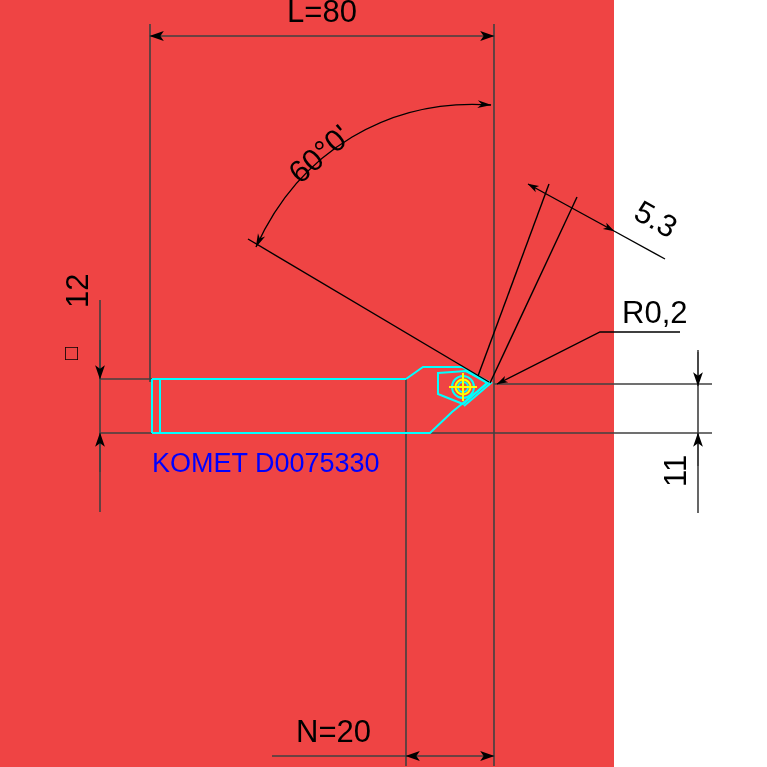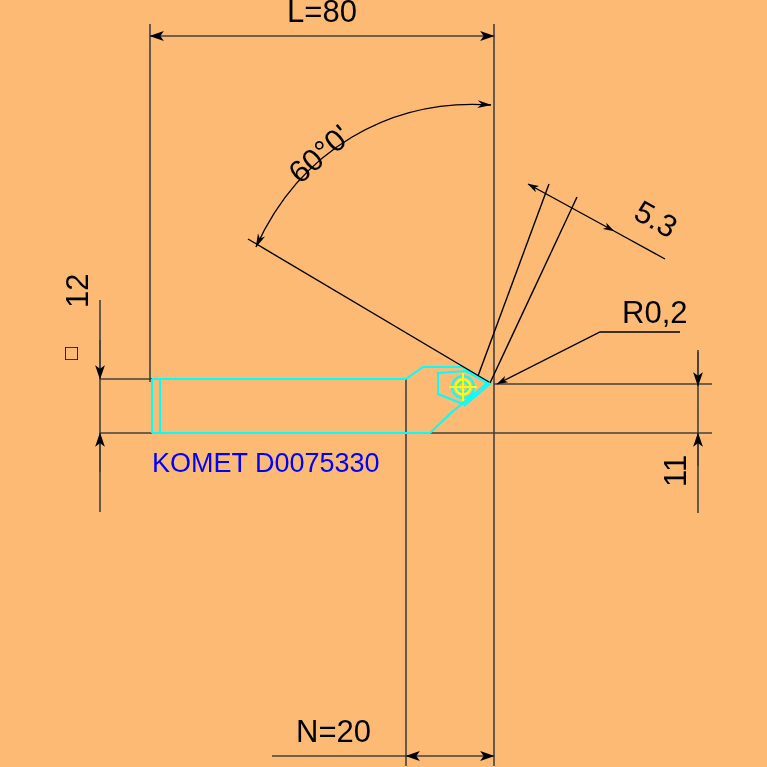--- a/index.html
+++ b/index.html
@@ -8,23 +8,23 @@
     background: #ffffff;
   }
   body {
     width: 767px;
     height: 767px;
     overflow: hidden;
     font-family: "Liberation Sans", sans-serif;
   }
   #drawing-root {
     position: relative;
-    width: 767px;
+    width: 614px;
     height: 767px;
-    background: #fdba74;
+    background: #ef4444;
   }
   svg#cad-canvas {
     position: absolute;
     left: 0;
     top: 0;
     width: 767px;
     height: 767px;
     display: block;
   }
   .dim-text {

